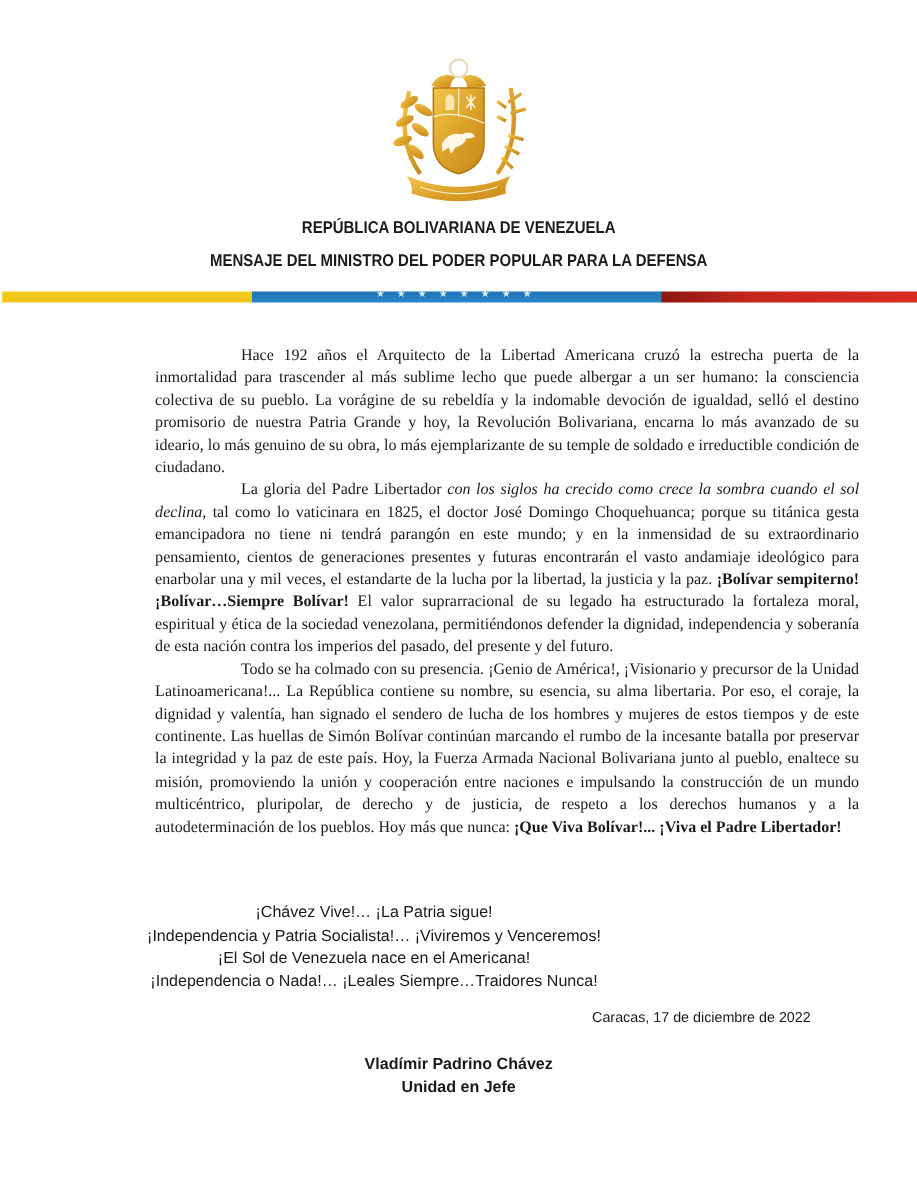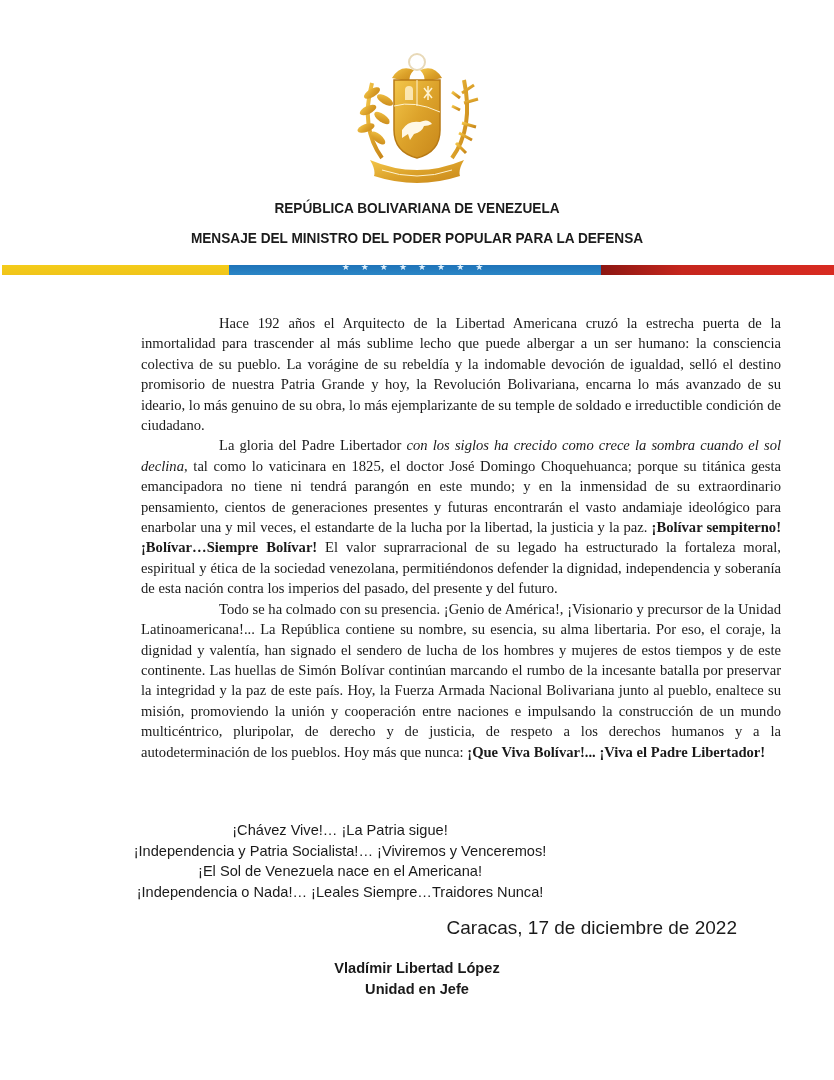--- a/index.html
+++ b/index.html
@@ -38,21 +38,21 @@
     }
     .body-text p { margin: 0; text-indent: 78px; }
     .body-text i { font-style: italic; }
     .body-text b { font-weight: bold; }
     .slogans {
       position: absolute; left: 0; width: 680px; top: 820px;
       text-align: center; font-size: 14.6px; line-height: 20.6px;
     }
     .slogans div { margin: 0; }
     .date {
-      position: absolute; top: 917px; right: 97px; font-size: 19px;
+      position: absolute; top: 917px; right: 97px; font-size: 13px;
     }
     .signature {
       position: absolute; left: 300px; width: 234px; top: 958px;
       text-align: center; font-weight: bold; font-size: 14.6px; line-height: 20.6px;
     }
   </style>
 </head>
 <body>
 
 <div class="emblem">
@@ -125,15 +125,15 @@
 
 <div class="slogans">
   <div>¡Chávez Vive!… ¡La Patria sigue!</div>
   <div>¡Independencia y Patria Socialista!… ¡Viviremos y Venceremos!</div>
   <div>¡El Sol de Venezuela nace en el Americana!</div>
   <div>¡Independencia o Nada!… ¡Leales Siempre…Traidores Nunca!</div>
 </div>
 
 <div class="date">Caracas, 17 de diciembre de 2022</div>
 <div class="signature">
-  <div>Vladímir Libertad López</div>
+  <div>Vladímir Padrino Chávez</div>
   <div>Unidad en Jefe</div>
 </div>
 
 </body></html>

